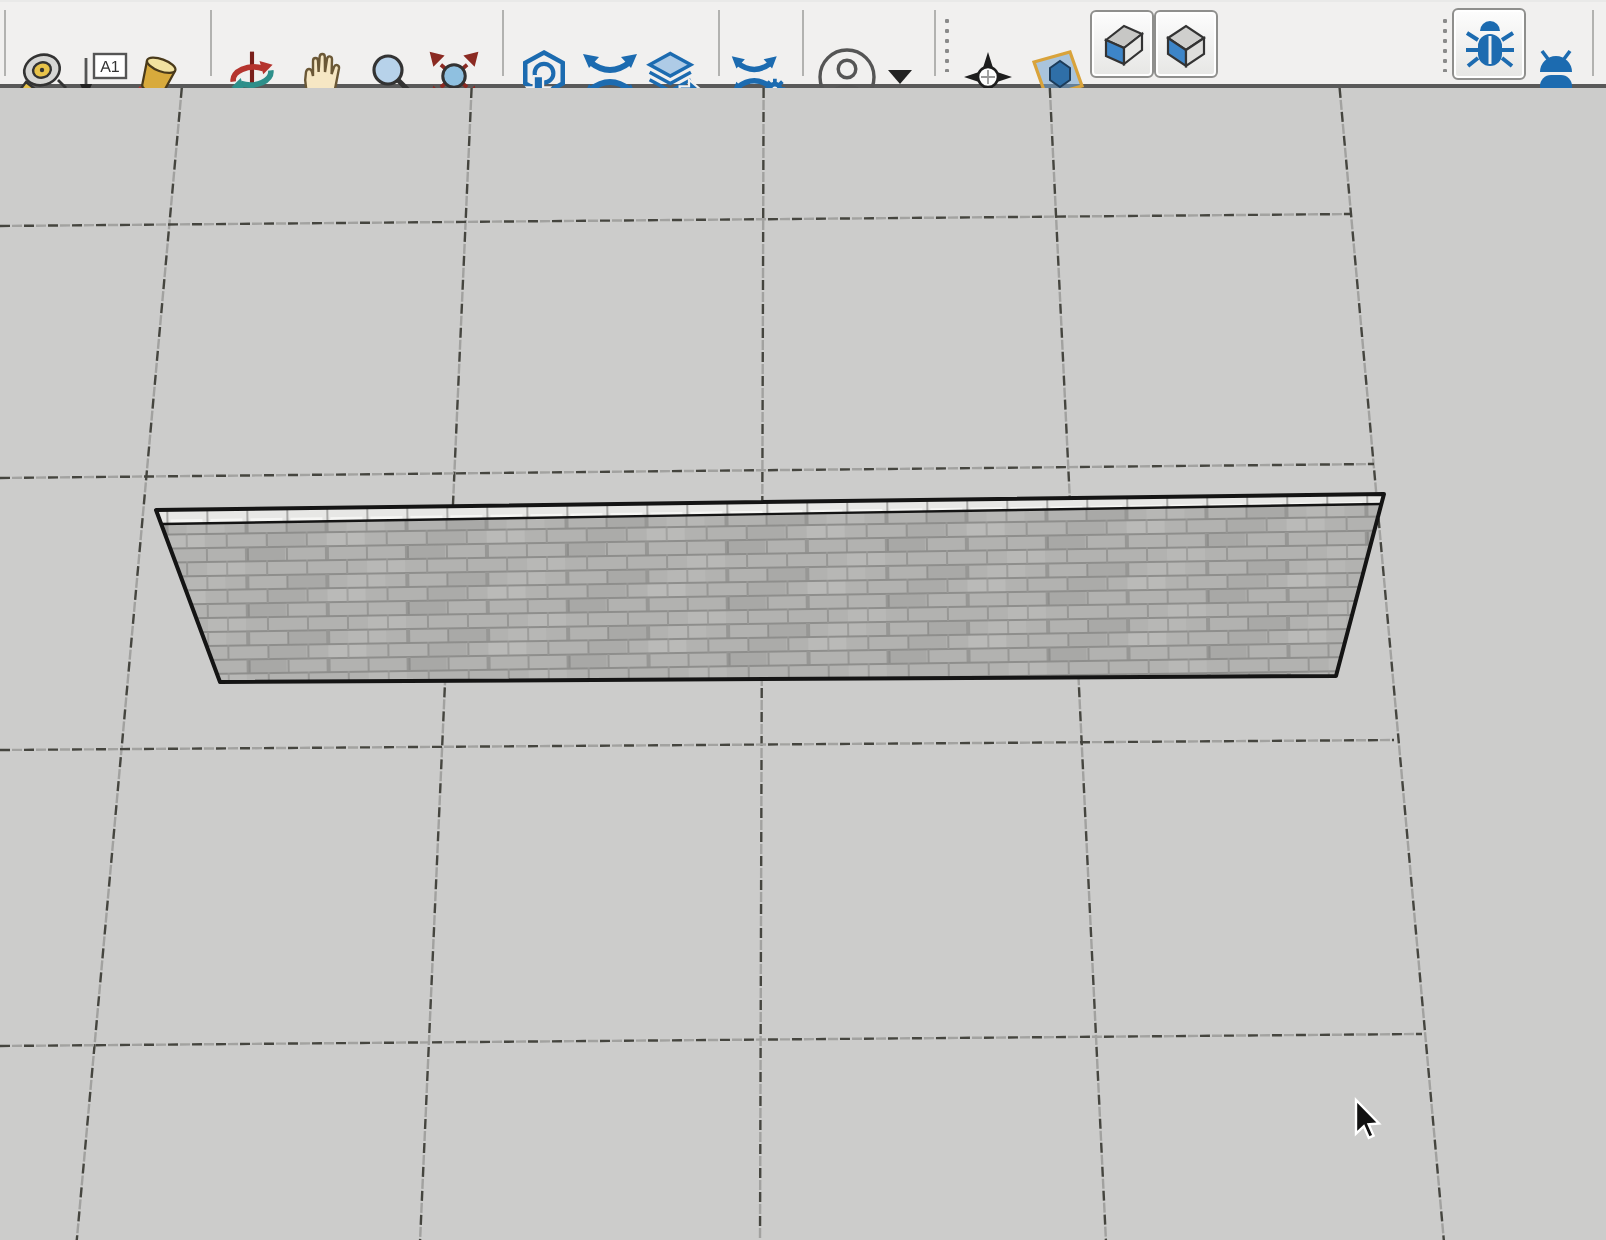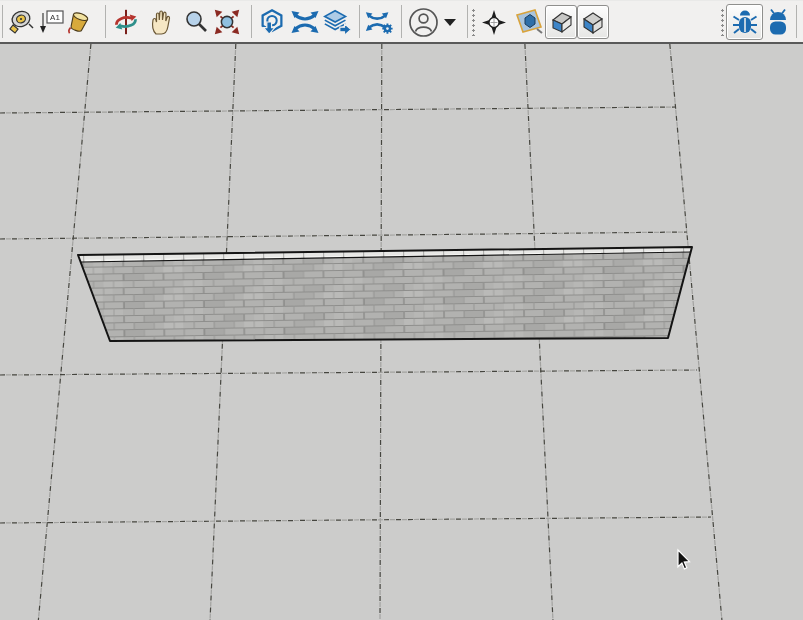--- a/index.html
+++ b/index.html
@@ -11,21 +11,21 @@
   
   .toolbar{
     position:relative;
     width:803px;height:41px;
     background:#f1f0ef;
     border-top:1px solid #e9e9e8;
     border-bottom:2px solid #595959;
     box-sizing:content-box;
   }
   .tb-item{
-    position:absolute;top:5px;
+    position:absolute;top:21px;
     display:flex;align-items:center;justify-content:center;
   }
   .tb-btn{width:30px;height:32px;cursor:pointer;}
   .tb-btn svg{display:block;}
   .pressed{
     border:1px solid #8f8f8d;
     border-radius:3px;
     background:linear-gradient(#fdfdfd,#e6e6e4);
     box-shadow:inset 0 0 0 1px #ffffff;
   }

